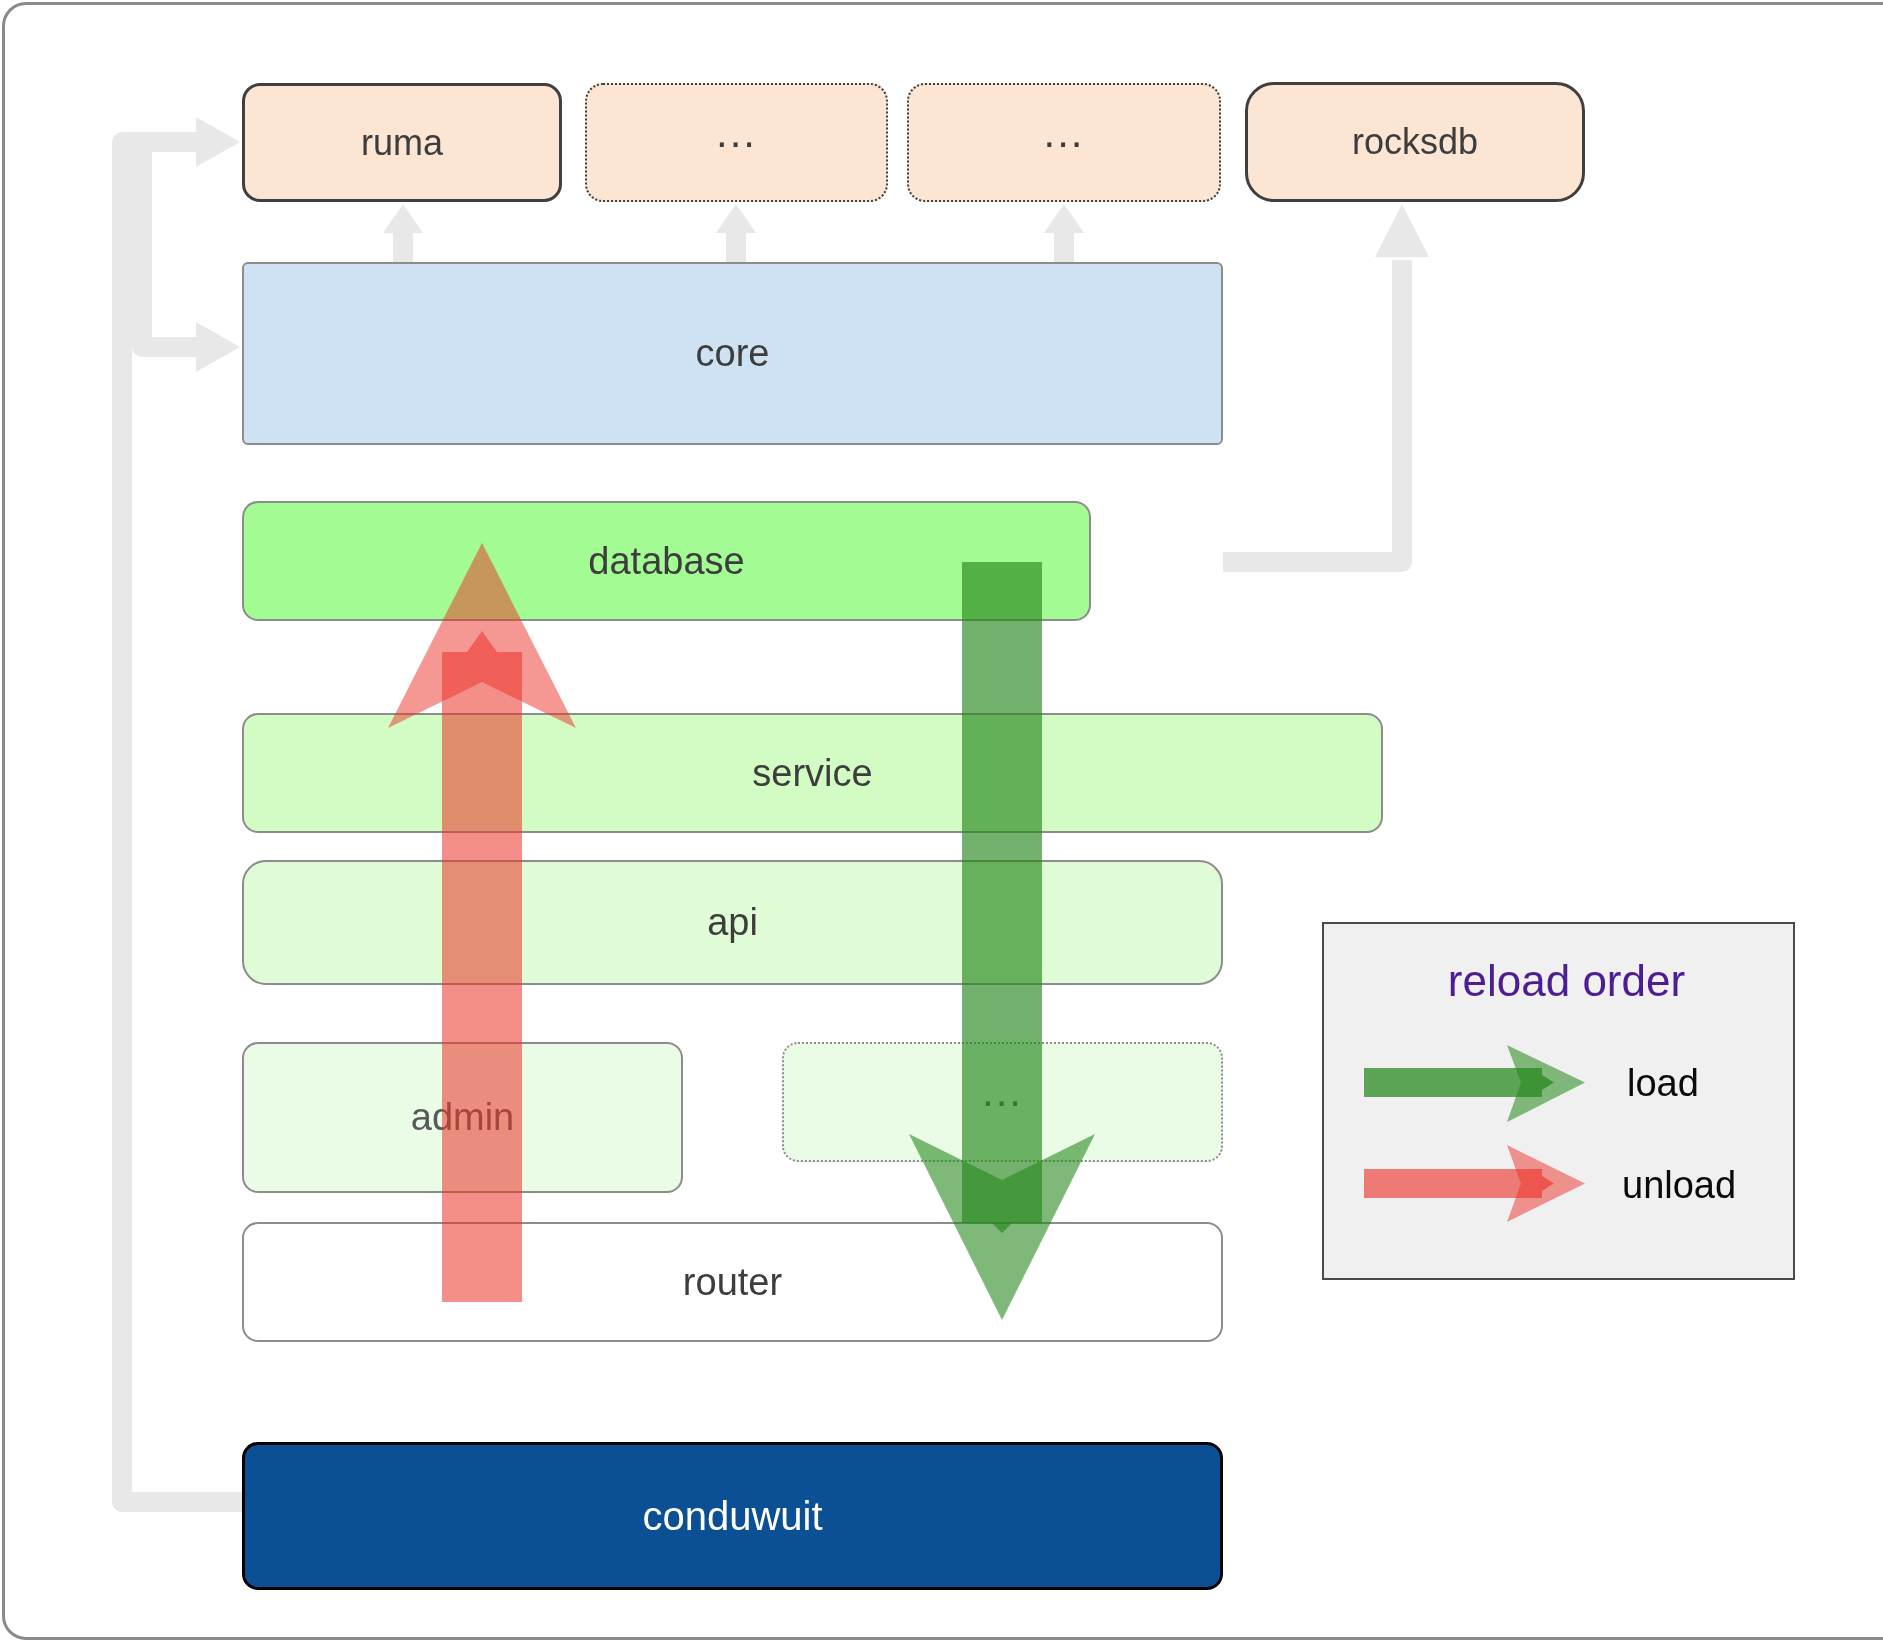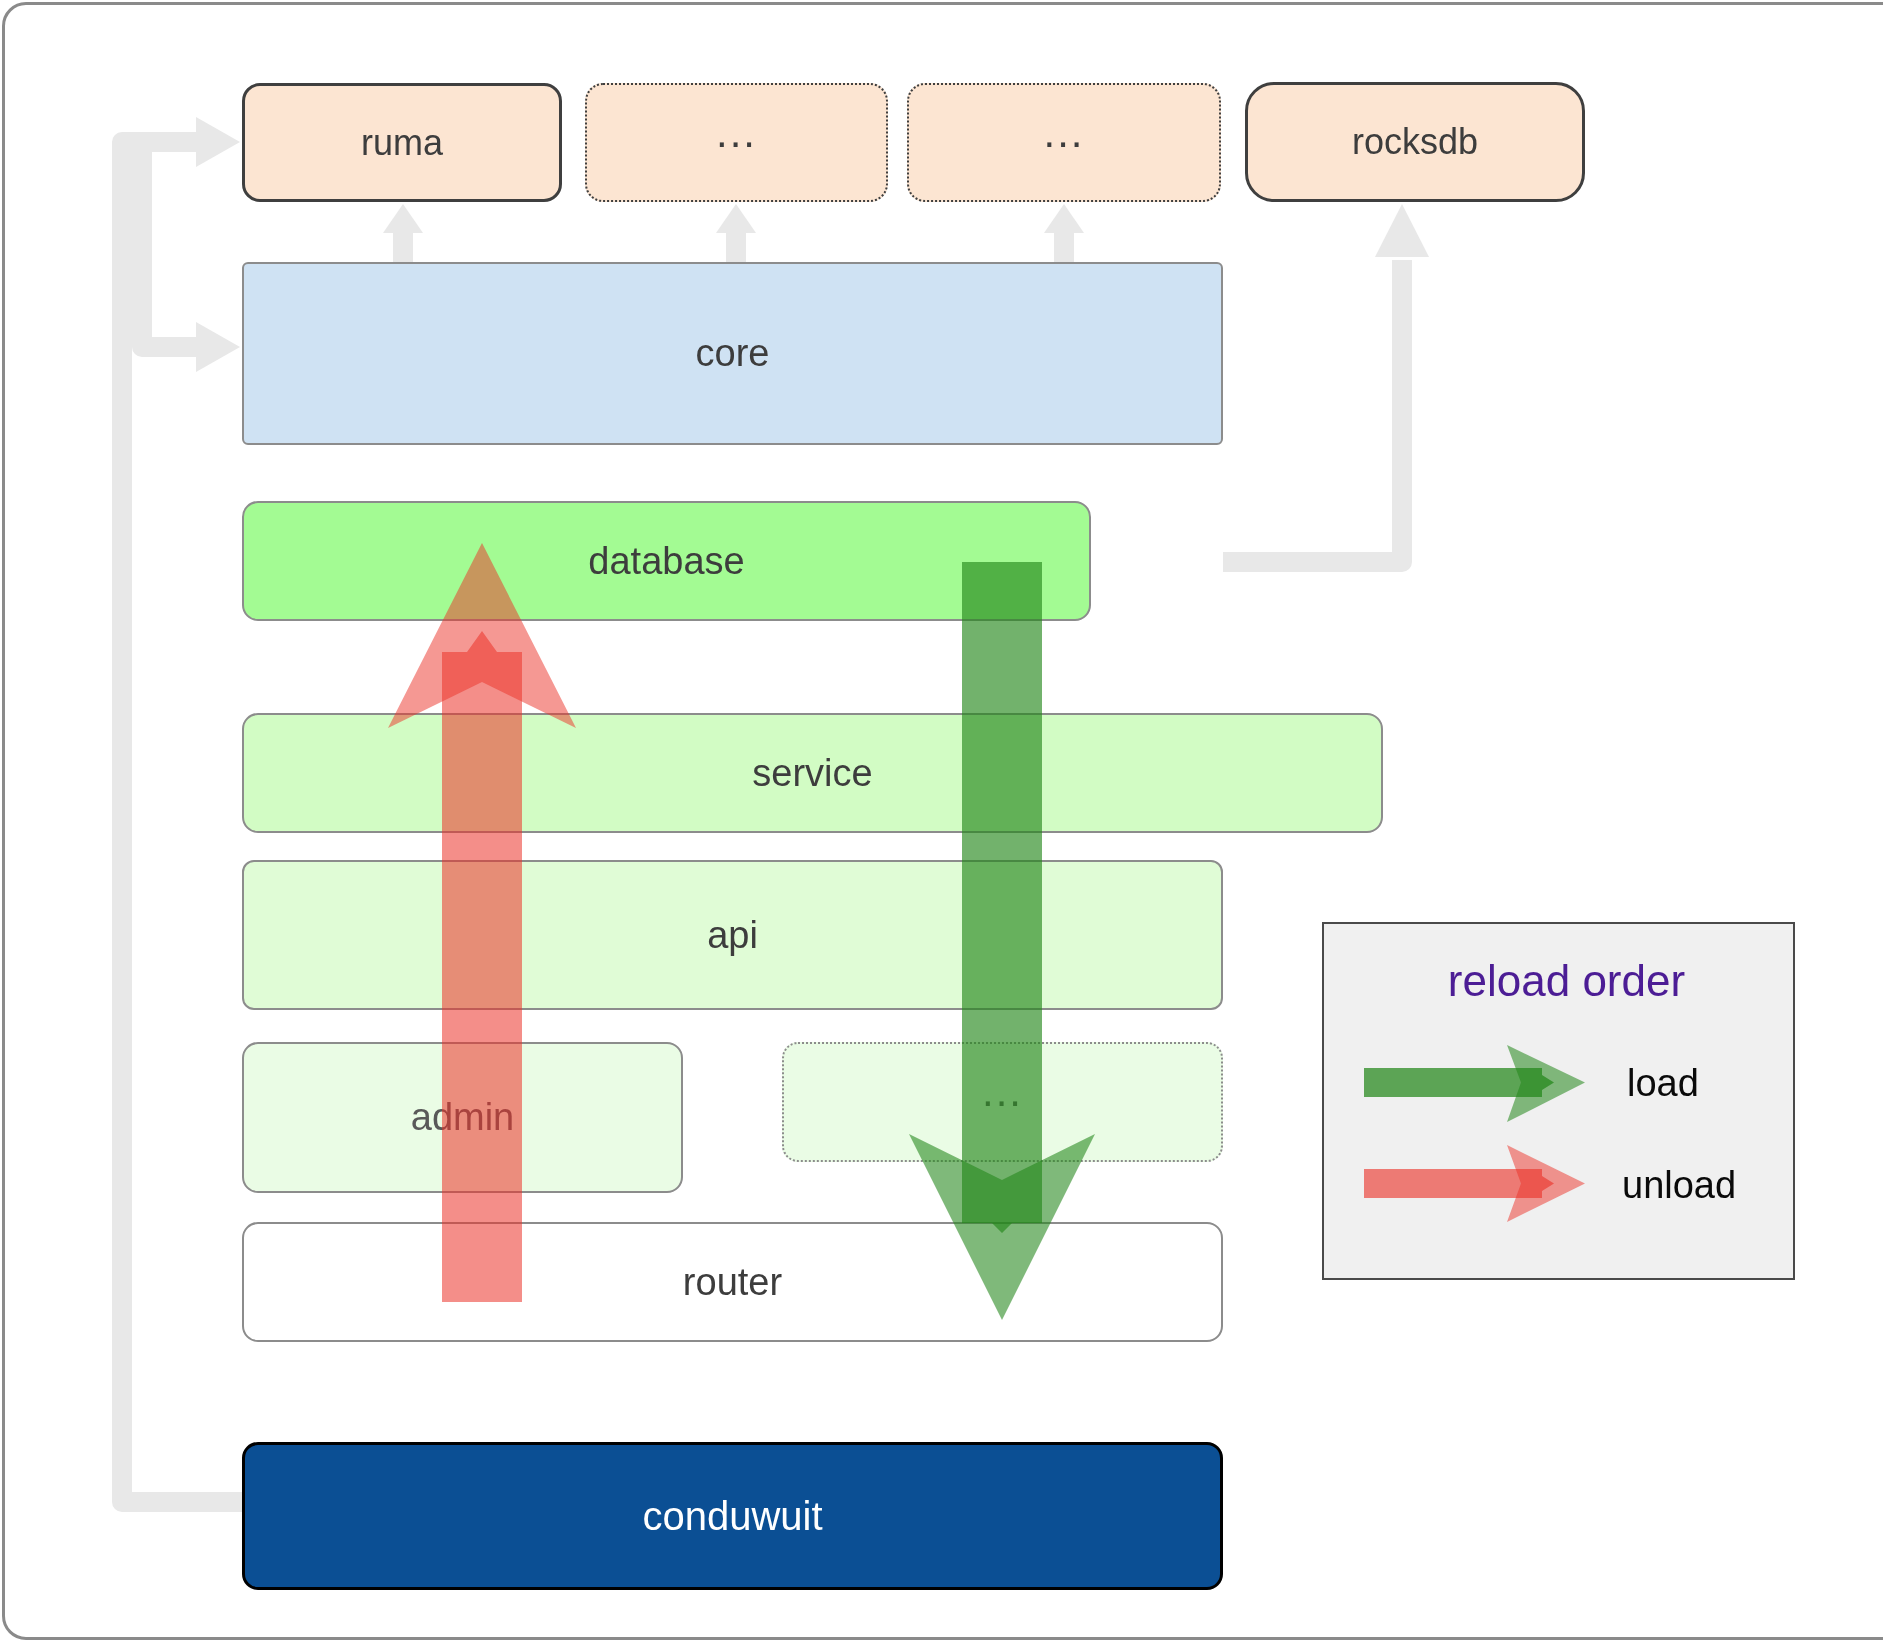--- a/index.html
+++ b/index.html
@@ -29,21 +29,21 @@
   }
   
   .b-ruma    {left:242px;top:83px;width:320px;height:119px;background:var(--peach);border:3px solid var(--border-dark);border-radius:18px;font-size:36px;}
   .b-dots1   {left:585px;top:83px;width:303px;height:119px;background:var(--peach);border:2.5px dotted var(--border-dark);border-radius:18px;}
   .b-dots2   {left:907px;top:83px;width:314px;height:119px;background:var(--peach);border:2.5px dotted var(--border-dark);border-radius:18px;}
   .b-rocksdb {left:1245px;top:82px;width:340px;height:120px;background:var(--peach);border:3px solid var(--border-dark);border-radius:29px;font-size:36px;}
   
   .b-core    {left:242px;top:262px;width:981px;height:183px;background:var(--core-blue);border:2px solid var(--border-gray);border-radius:6px;}
   .b-database{left:242px;top:501px;width:849px;height:120px;background:var(--green-bright);border:2px solid var(--border-gray);border-radius:16px;align-items:center;}
   .b-service {left:242px;top:681px;width:1141px;height:120px;background:var(--green-light);border:2px solid var(--border-gray);border-radius:16px;margin-top:32px;}
-  .b-api     {left:242px;top:860px;width:981px;height:150px;background:var(--green-lighter);border:2px solid var(--border-gray);border-radius:12px;}
+  .b-api     {left:242px;top:860px;width:981px;height:125px;background:var(--green-lighter);border:2px solid var(--border-gray);border-radius:24px;}
   .b-admin   {left:242px;top:1042px;width:441px;height:151px;background:var(--green-faint);border:2px solid var(--border-gray);border-radius:16px;color:var(--text-mid);}
   .b-dots3   {left:782px;top:1042px;width:441px;height:120px;background:var(--green-faint);border:2px dotted var(--border-gray);border-radius:16px;color:var(--text-mid);}
   .b-router  {left:242px;top:1222px;width:981px;height:120px;background:#ffffff;border:2px solid var(--border-gray);border-radius:16px;}
   .b-conduwuit{left:242px;top:1442px;width:981px;height:148px;background:var(--navy);border:3px solid #000;border-radius:16px;color:var(--text-white);font-size:40px;}
   .dots-label{transform:translateY(-10px);font-size:42px;letter-spacing:2px;}
   
   .legend{
     position:absolute;z-index:2;
     left:1322px;top:922px;width:473px;height:358px;
     box-sizing:border-box;

